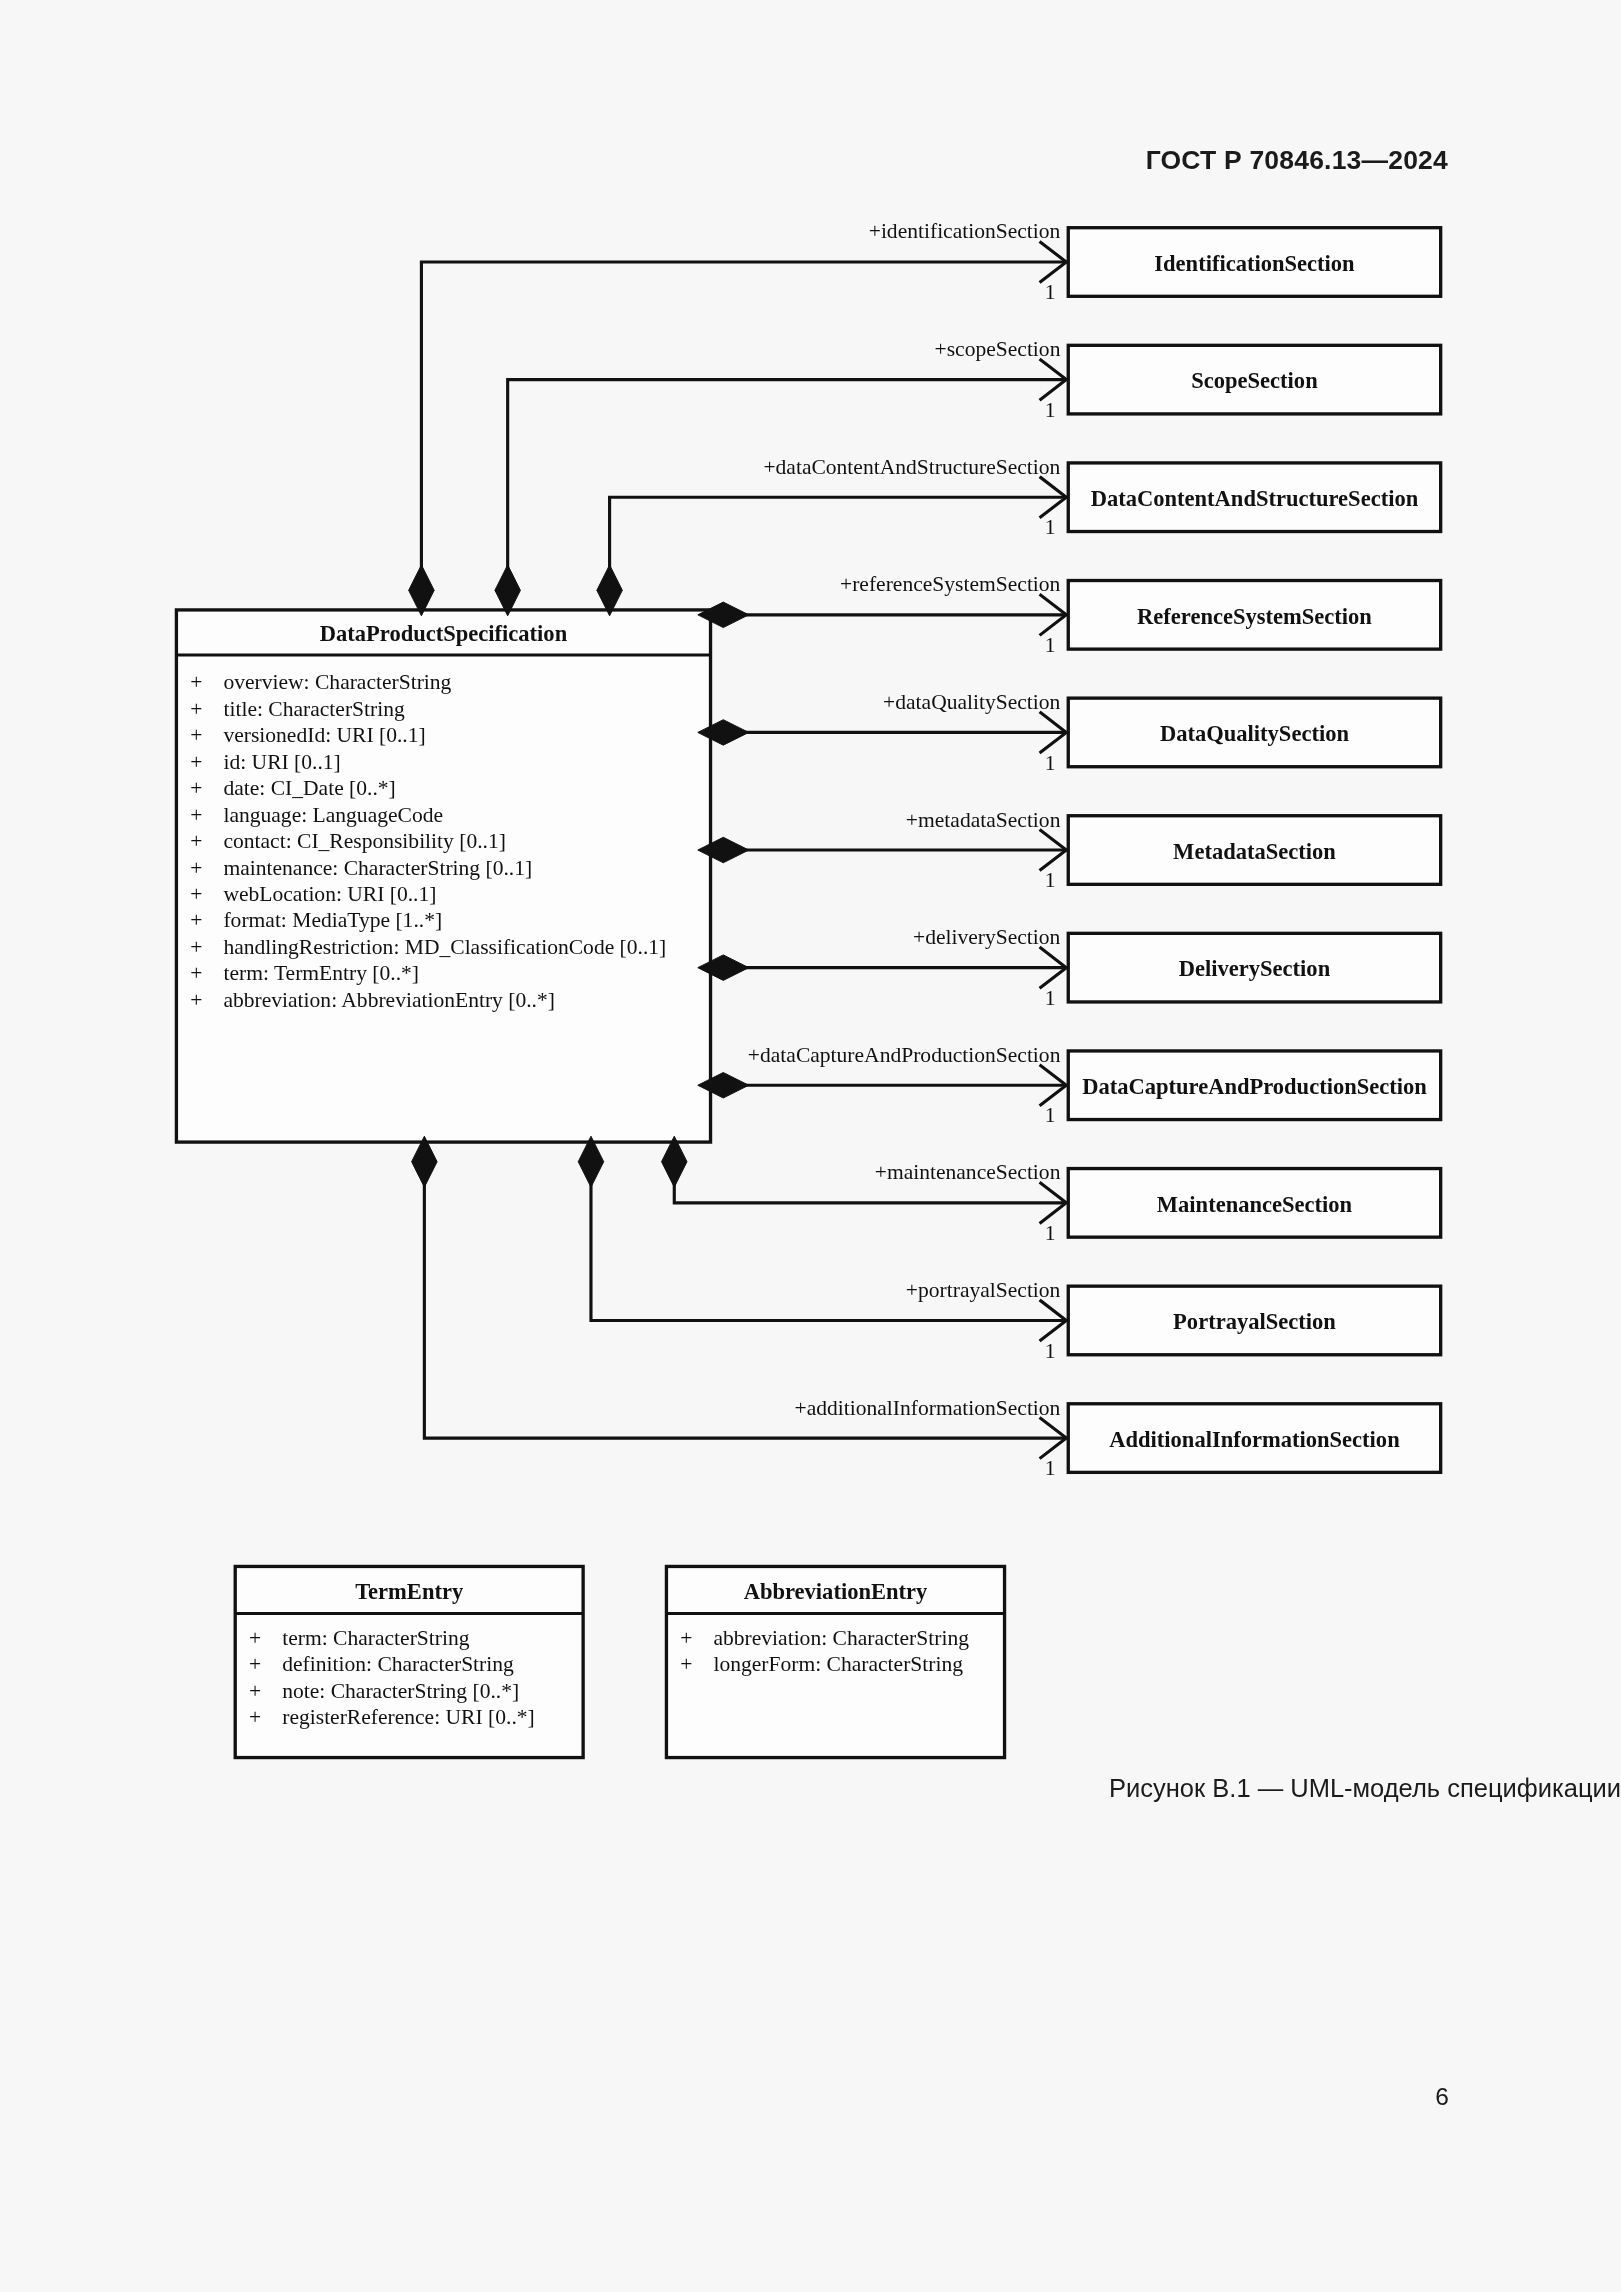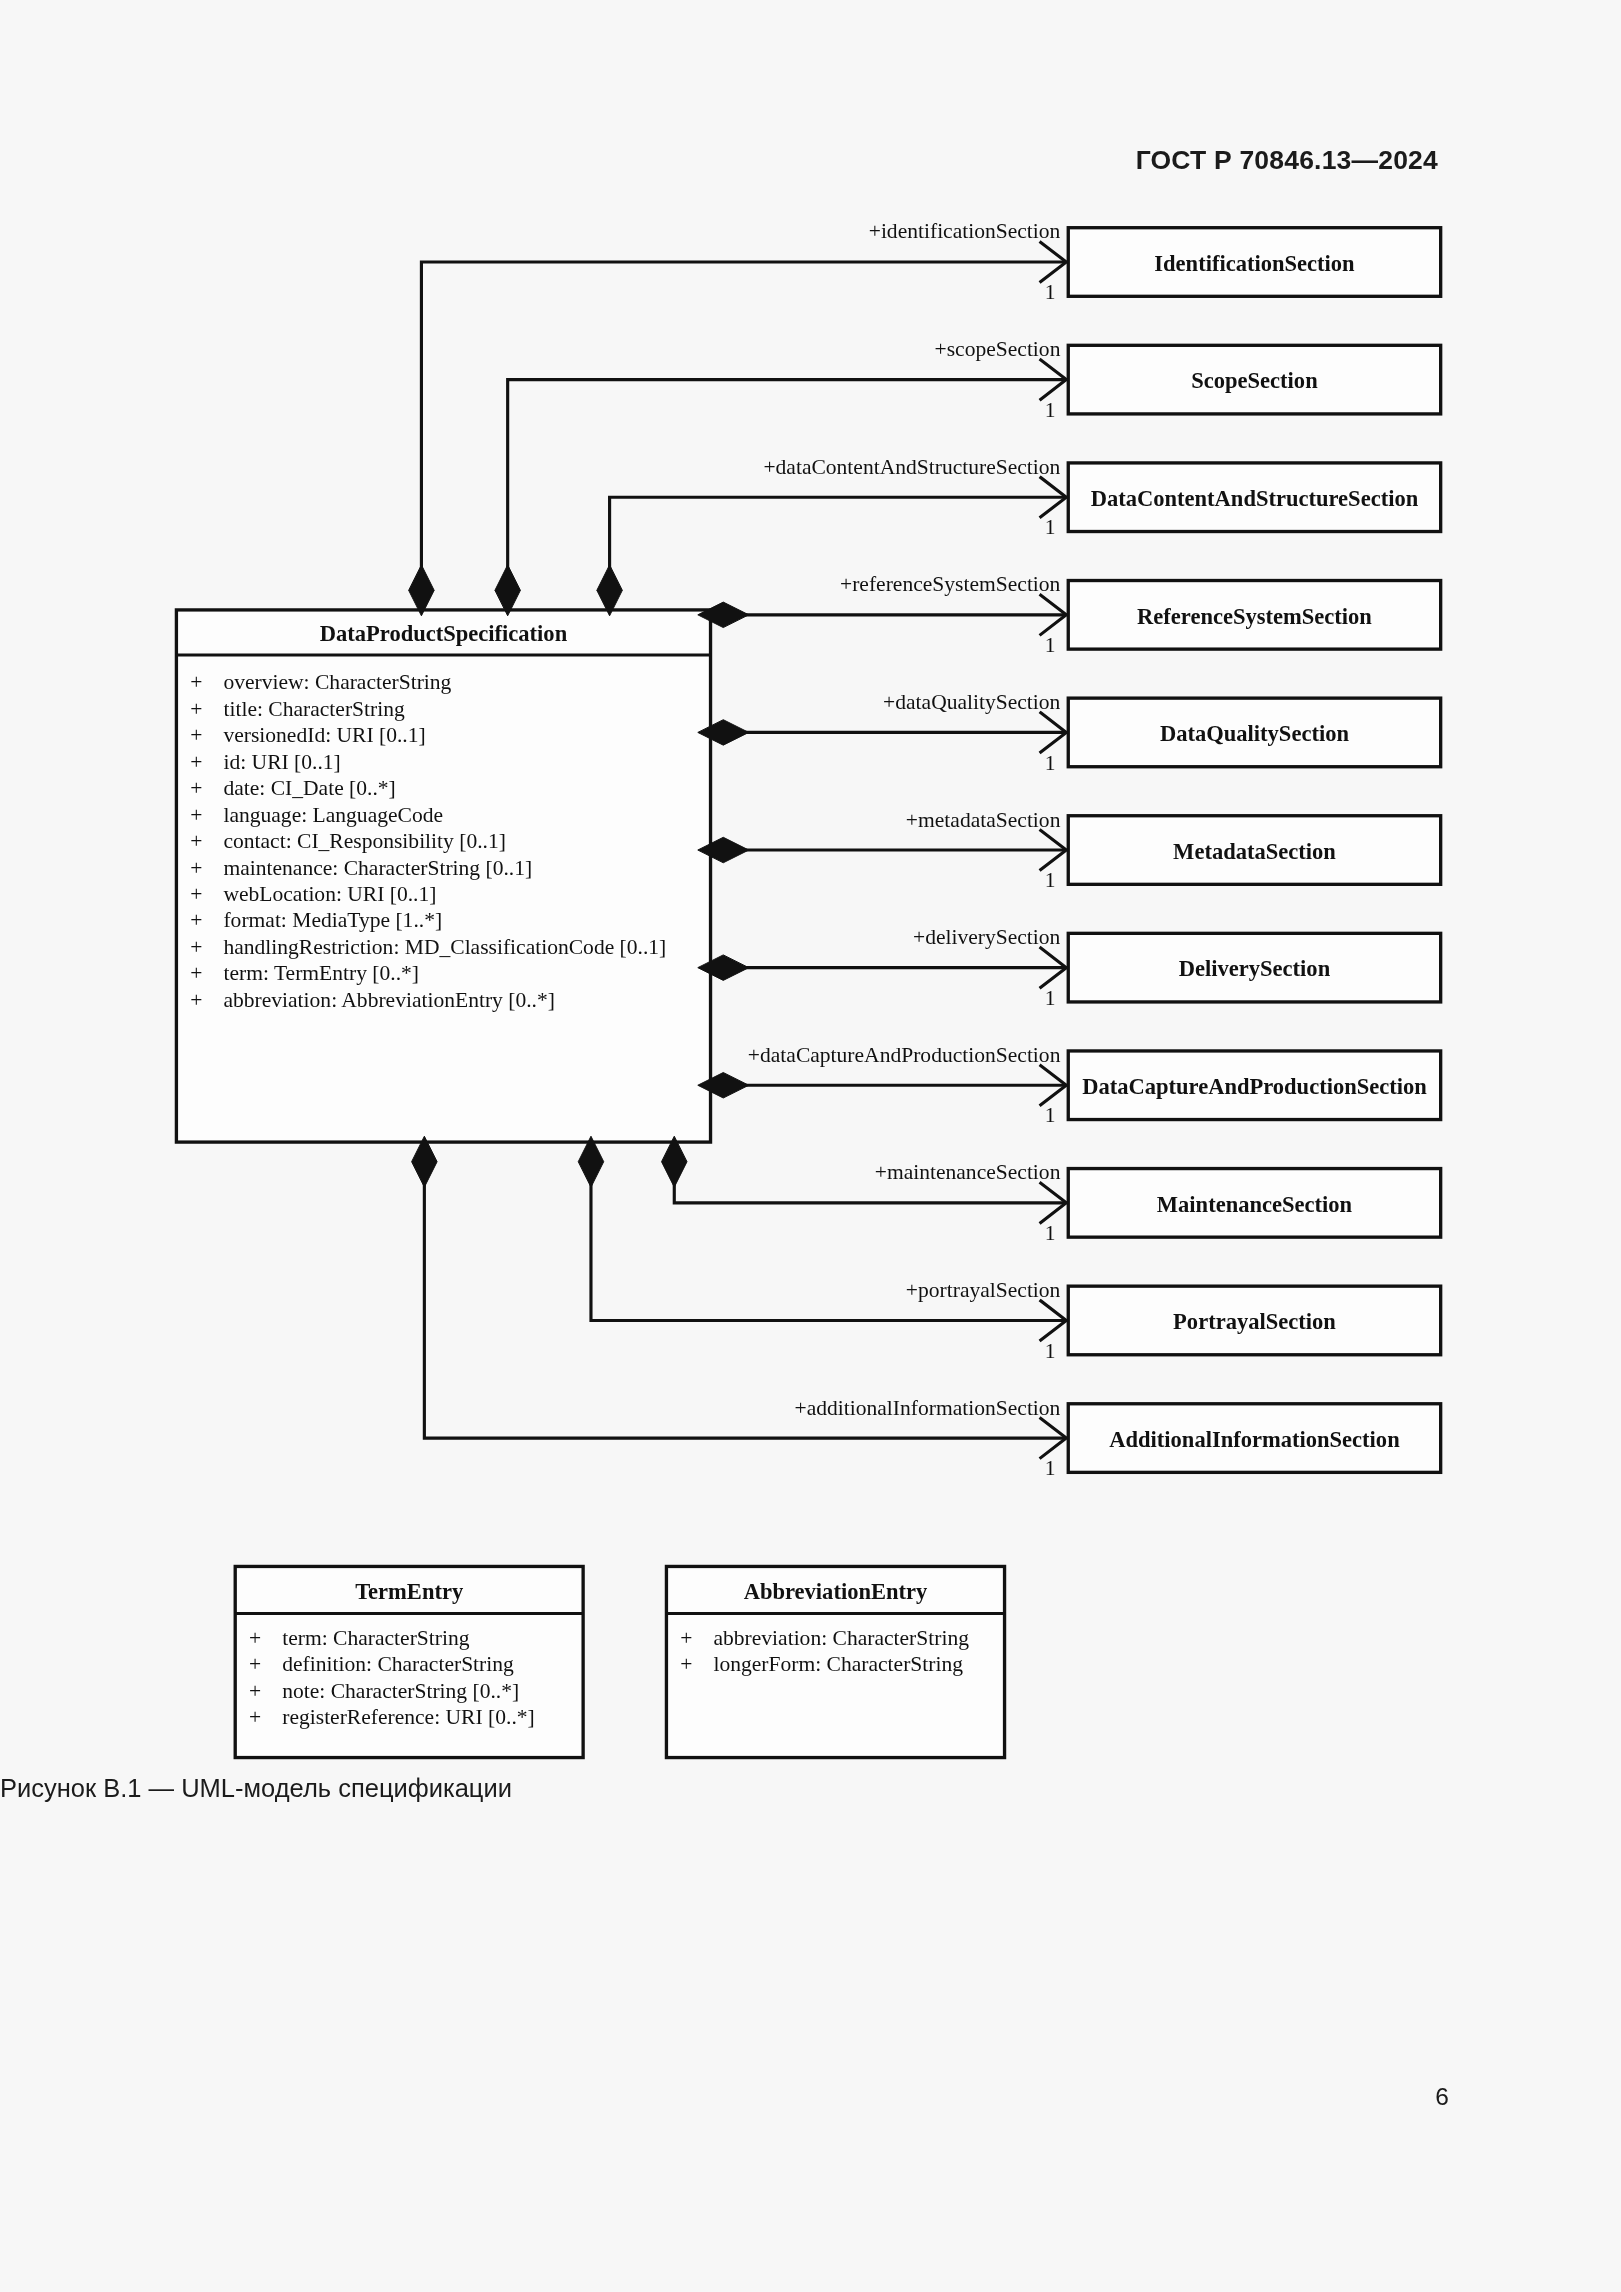--- a/index.html
+++ b/index.html
@@ -5,33 +5,33 @@
   html,body{margin:0;padding:0;}
   body{
     width:1621px;height:2293px;
     background:#f7f7f7;
     font-family:"Liberation Serif", serif;
     position:relative;
     overflow:hidden;
   }
   .page{position:absolute;inset:0;}
   .hdr{
-    position:absolute;top:145px;right:183px;
+    position:absolute;top:145px;right:173px;
     font-family:"Liberation Sans", sans-serif;
     font-size:26.5px;font-weight:bold;color:#1b1b1b;
     letter-spacing:0.2px;white-space:nowrap;text-align:right;
   }
   .pageno{
     position:absolute;right:172px;bottom:182px;
     font-family:"Liberation Sans", sans-serif;
     font-size:24.5px;color:#1b1b1b;
   }
   .caption{
     position:absolute;left:0;right:0;top:1774px;
-    text-align:left;
+    text-align:right;
     font-family:"Liberation Sans", sans-serif;
     font-size:25.5px;color:#1b1b1b;
   }
   svg.diagram{position:absolute;left:0;top:0;width:1621px;height:2293px;}
   svg text{fill:#111;}
   .cls-title{font-family:"Liberation Serif",serif;font-weight:bold;font-size:23px;text-anchor:middle;}
   .attr{font-family:"Liberation Serif",serif;font-size:22px;}
   .rolelbl{font-family:"Liberation Serif",serif;font-size:22px;text-anchor:end;}
   .mult{font-family:"Liberation Serif",serif;font-size:22px;}
   .bx{fill:#fdfdfd;stroke:#111;stroke-width:3.4;}

